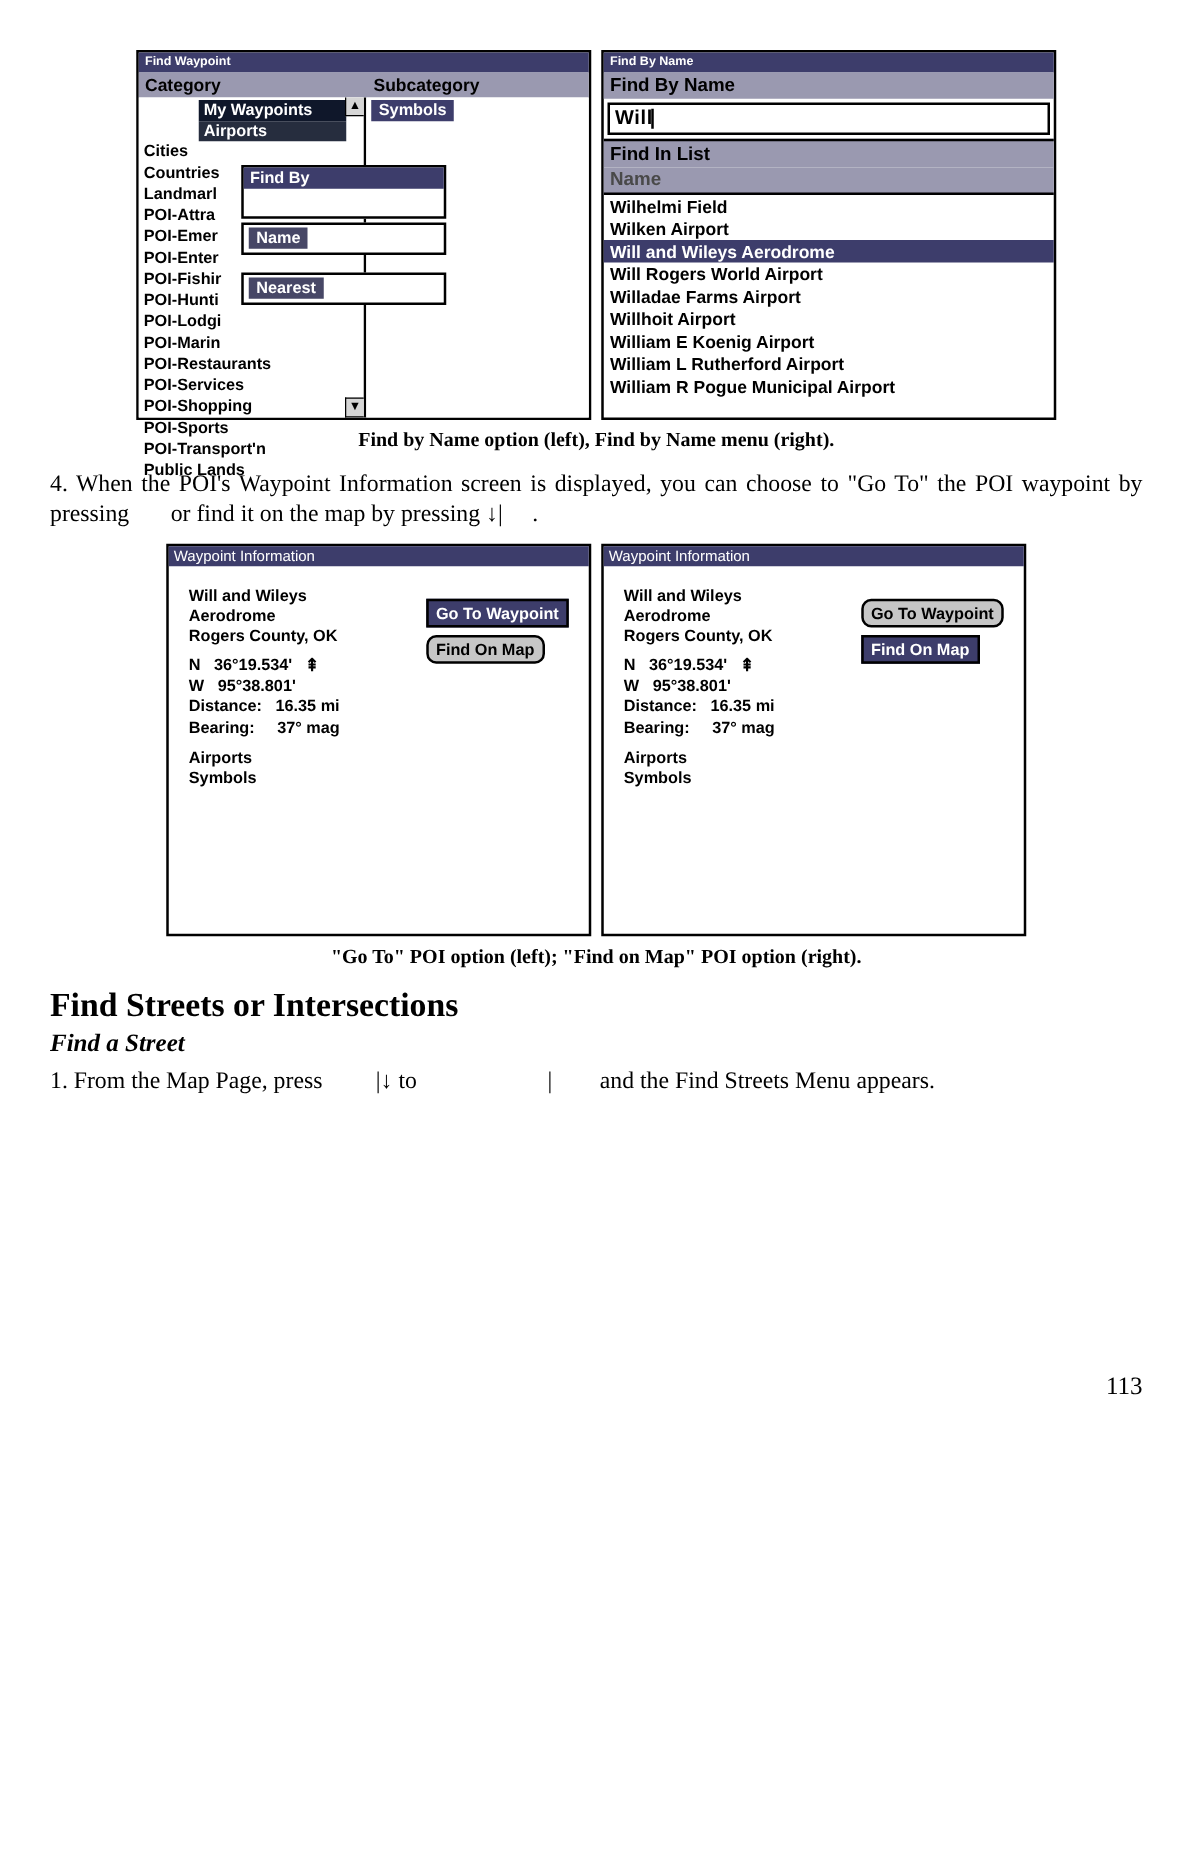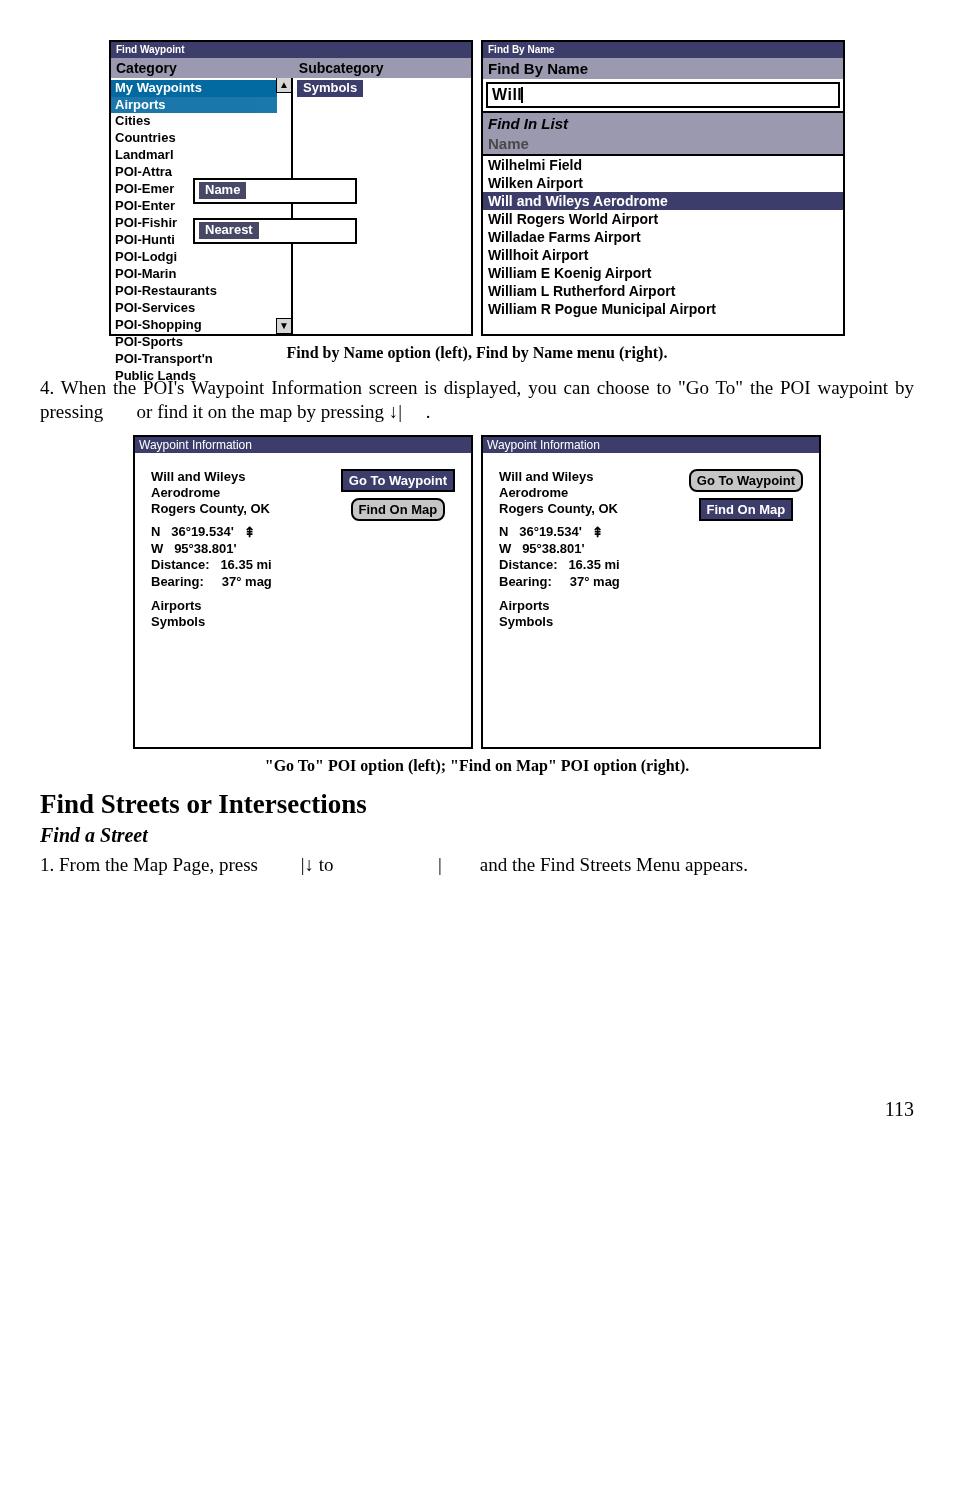--- a/index.html
+++ b/index.html
@@ -53,23 +53,24 @@
     position: relative;
     border-right: 2px solid #000;
     padding-top: 2px;
   }
   .left-list .item {
     padding: 1px 4px;
     white-space: nowrap;
     overflow: hidden;
   }
   .left-list .item.sel {
-    background: #0369a1;
+    background: #0f172a;
     color: #fff;
     margin-right: 14px;
+    margin-left: 48px;
   }
   .scroll-arrow-up, .scroll-arrow-down {
     position: absolute;
     right: 0;
     width: 14px;
     height: 14px;
     background: #d6d6d6;
     border-left: 1px solid #000;
     border-bottom: 1px solid #000;
     display: flex;
@@ -142,21 +143,20 @@
     background: #000;
     vertical-align: text-bottom;
     margin-left: -1px;
   }
   .fil-label {
     background: #9a99b0;
     font-weight: bold;
     padding: 2px 5px;
     font-size: 15px;
     border-top: 2px solid #000;
-    font-style: italic;
   }
   .name-header {
     background: #9a99b0;
     font-weight: bold;
     padding: 1px 5px;
     border-bottom: 2px solid #000;
     font-size: 15px;
     color: #494949;
   }
   .result-list .r {
@@ -202,21 +202,22 @@
   .wp-left {
     flex: 1;
     font-weight: bold;
     font-size: 13px;
     line-height: 1.25;
   }
   .wp-btncol {
     display: flex;
     flex-direction: column;
     gap: 6px;
-    align-items: center;
+    align-items: flex-start;
+    margin-top: 10px;
   }
   .wp-btn {
     border: 2px solid #000;
     padding: 2px 6px;
     font-weight: bold;
     font-size: 13px;
     white-space: nowrap;
   }
   .wp-btn.sel { background: #3d3d6b; color: #fff; }
   .wp-btn.round {
@@ -276,20 +277,24 @@
         <div class="item">POI-Services</div>
         <div class="item">POI-Shopping</div>
         <div class="item">POI-Sports</div>
         <div class="item">POI-Transport'n</div>
         <div class="item">Public Lands</div>
         <div class="scroll-arrow-down">▼</div>
       </div>
       <div class="right-side">
         <div class="symbols-label">Symbols</div>
 
+        <div class="popup-box" style="top:54px;">
+          <div class="popup-title">Find By</div>
+          <div class="popup-body"></div>
+        </div>
         <div class="popup-box" style="top:100px;">
           <div class="popup-body">
               <span class="chip">Name</span>
             </div>
         </div>
         <div class="popup-box" style="top:140px;">
           <div class="popup-body">
               <span class="chip">Nearest</span>
             </div>
         </div>

